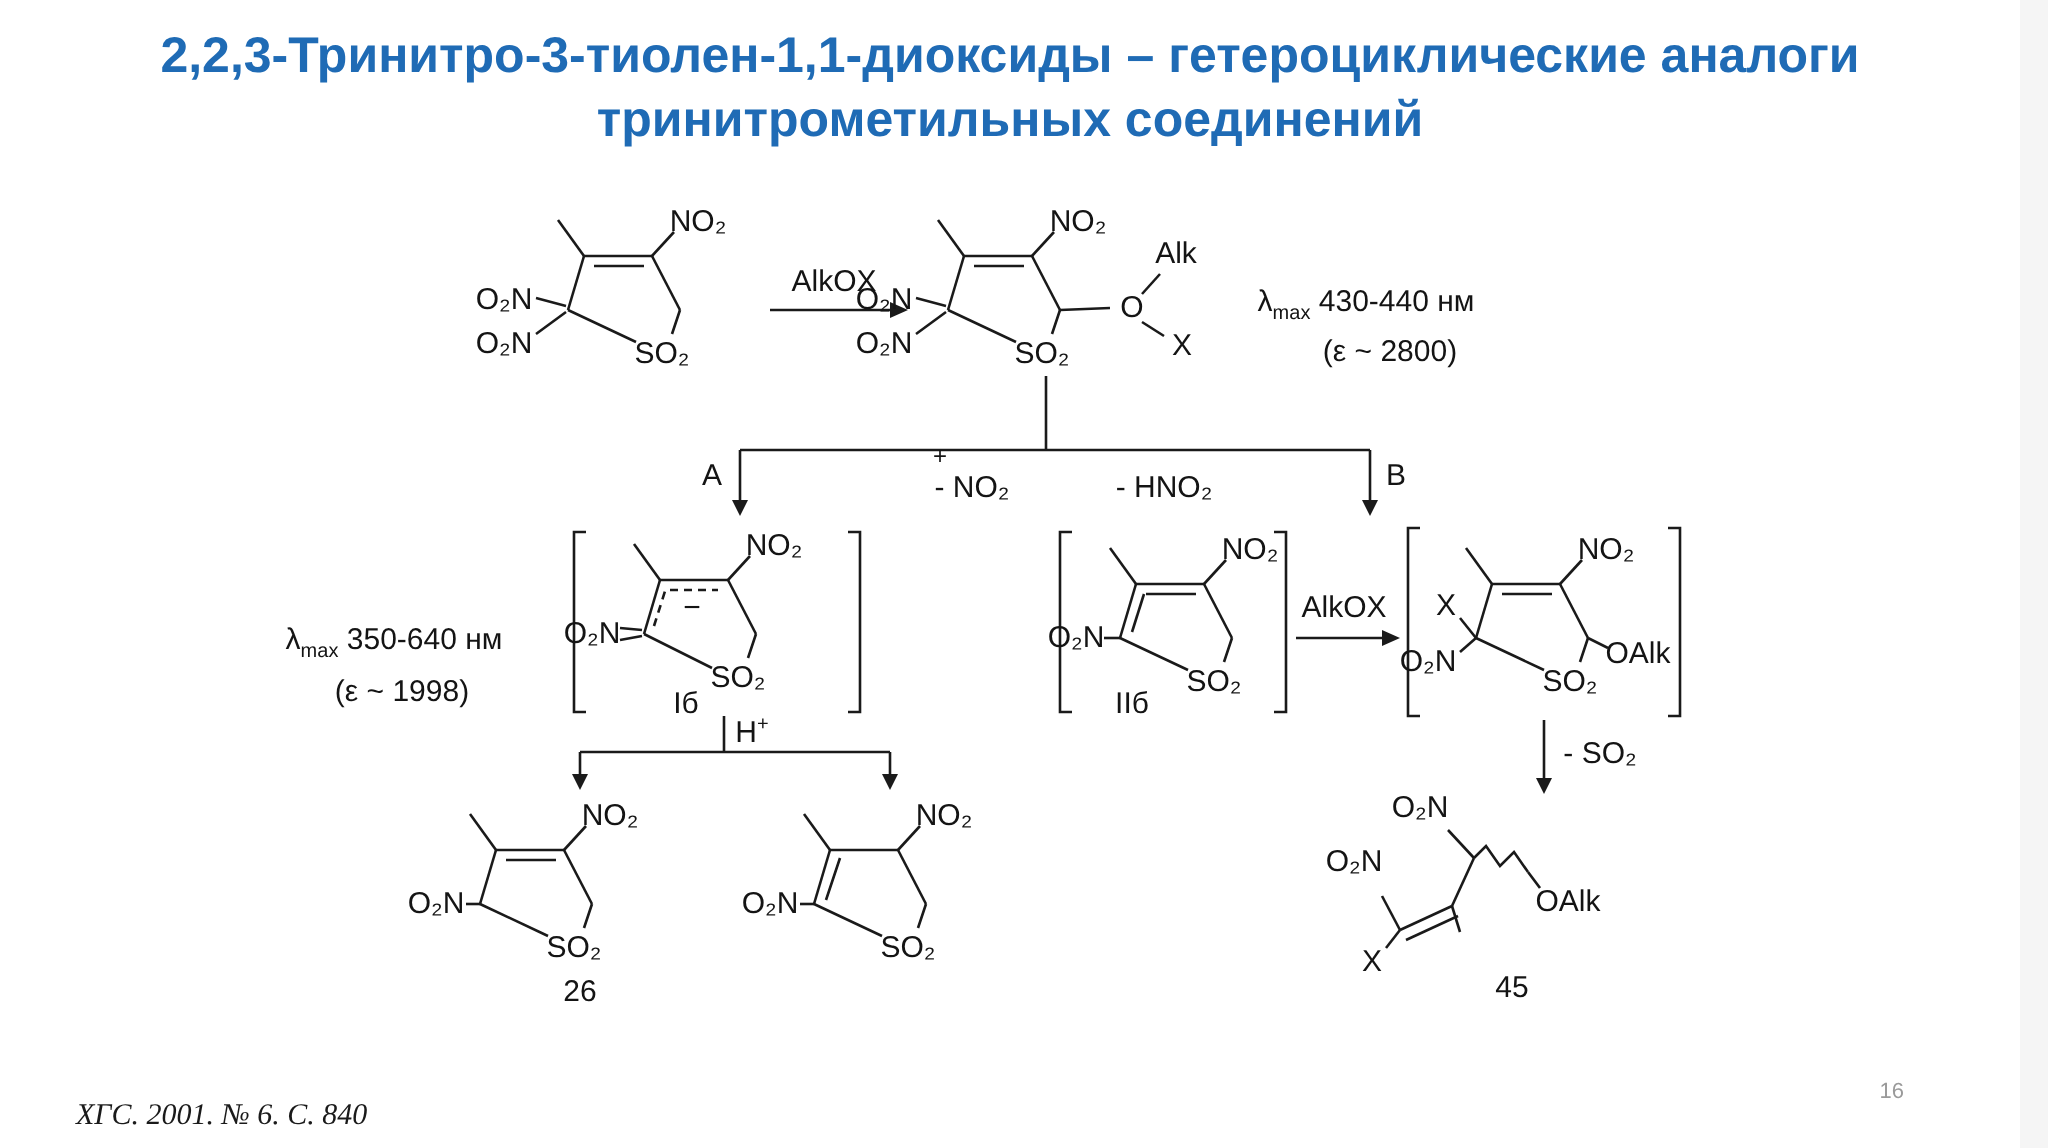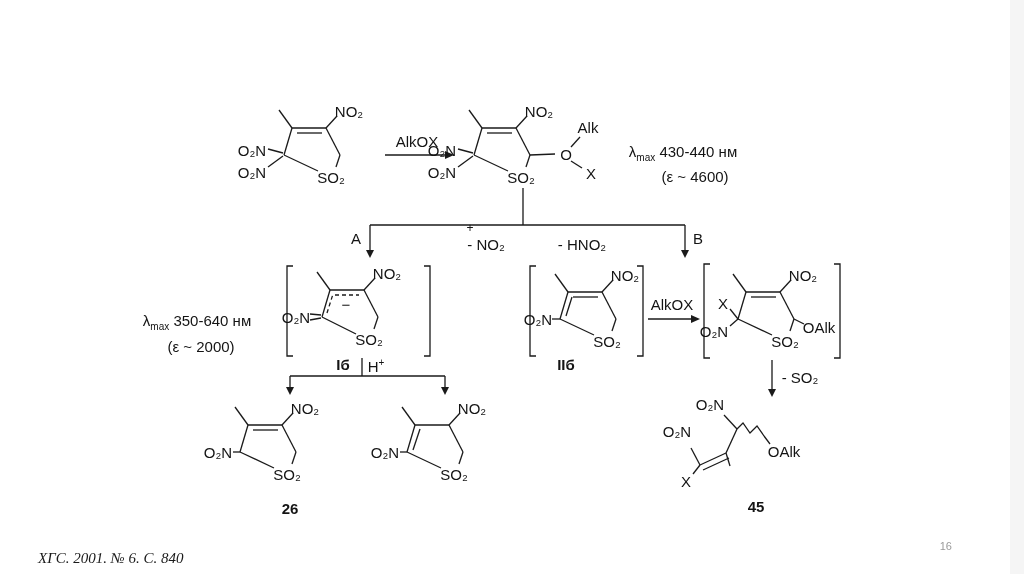--- a/index.html
+++ b/index.html
@@ -3,38 +3,40 @@
 <meta charset="utf-8">
 <style>
   html,body{margin:0;padding:0;background:#fff;}
   .slide{position:relative;width:1024px;height:574px;background:#ffffff;
          font-family:"Liberation Sans",sans-serif;overflow:hidden;}
   .edge-strip{position:absolute;right:0;top:0;width:14px;height:574px;background:#f5f5f5;}
   .title{position:absolute;top:12px;left:0;width:1010px;text-align:center;
          font-size:25px;font-weight:bold;color:#1f6bb5;line-height:32px;}
   .lbl{position:absolute;transform:translate(-50%,-50%);font-size:15px;color:#141414;
        white-space:nowrap;line-height:1;}
-  .bold{font-weight:bold;margin-top:12px;}
+  .bold{font-weight:normal;}
   .small{font-size:12px;}
   sub{font-size:10px;}
   sup{font-size:10px;}
   svg.bonds{position:absolute;left:0;top:0;}
   .refs{position:absolute;left:26px;bottom:6px;font-family:"Liberation Serif",serif;
         font-style:italic;font-size:15px;color:#1a1a1a;line-height:20px;text-align:center;}
   .refs .r1{padding-left:12px;}
   .pagenum{position:absolute;right:72px;bottom:22px;font-size:11px;color:#9a9a9a;}
 </style>
 </head>
 <body>
 
 <div class="slide">
 
   <div class="edge-strip"></div>
 
   <div class="title">
+    <div>2,2,3-Тринитро-3-тиолен-1,1-диоксиды – гетероциклические аналоги</div>
+    <div>тринитрометильных соединений</div>
   </div>
 
   <svg class="bonds" width="1024" height="574" viewBox="0 0 1024 574">
     <g stroke="#1a1a1a" stroke-width="1.3" fill="none">
 
       <g>
         <line x1="292" y1="128" x2="326" y2="128"></line>
         <line x1="297" y1="133" x2="322" y2="133"></line>
         <line x1="326" y1="128" x2="340" y2="155"></line>
         <line x1="340" y1="155" x2="336" y2="167"></line>
@@ -198,36 +200,36 @@
 
   <span class="lbl" style="left:539px;top:111px">NO₂</span>
   <span class="lbl" style="left:588px;top:127px">Alk</span>
   <span class="lbl" style="left:566px;top:154px">O</span>
   <span class="lbl" style="left:591px;top:173px">X</span>
   <span class="lbl" style="left:442px;top:150px">O₂N</span>
   <span class="lbl" style="left:442px;top:172px">O₂N</span>
   <span class="lbl" style="left:521px;top:177px">SO₂</span>
 
   <div class="lbl" style="left:683px;top:153px"><span>λ</span><sub>max</sub><span> 430-440 нм</span></div>
-  <div class="lbl" style="left:695px;top:176px">(ε ~ 4600)</div>
+  <div class="lbl" style="left:695px;top:176px">(ε ~ 2800)</div>
 
   <span class="lbl" style="left:356px;top:238px">A</span>
   <span class="lbl small" style="left:470px;top:228px">+</span>
   <span class="lbl" style="left:486px;top:244px">- NO₂</span>
   <span class="lbl" style="left:582px;top:244px">- HNO₂</span>
   <span class="lbl" style="left:698px;top:238px">B</span>
 
   <span class="lbl" style="left:387px;top:273px">NO₂</span>
   <span class="lbl" style="left:296px;top:317px">O₂N</span>
   <span class="lbl" style="left:346px;top:304px">−</span>
   <span class="lbl" style="left:369px;top:339px">SO₂</span>
   <span class="lbl bold" style="left:343px;top:352px">Iб</span>
 
   <div class="lbl" style="left:197px;top:322px"><span>λ</span><sub>max</sub><span> 350-640 нм</span></div>
-  <div class="lbl" style="left:201px;top:346px">(ε ~ 2000)</div>
+  <div class="lbl" style="left:201px;top:346px">(ε ~ 1998)</div>
 
   <div class="lbl" style="left:376px;top:366px"><span>H</span><sup>+</sup></div>
 
   <span class="lbl" style="left:305px;top:408px">NO₂</span>
   <span class="lbl" style="left:218px;top:452px">O₂N</span>
   <span class="lbl" style="left:287px;top:474px">SO₂</span>
   <span class="lbl bold" style="left:290px;top:496px">26</span>
 
   <span class="lbl" style="left:472px;top:408px">NO₂</span>
   <span class="lbl" style="left:385px;top:452px">O₂N</span>

